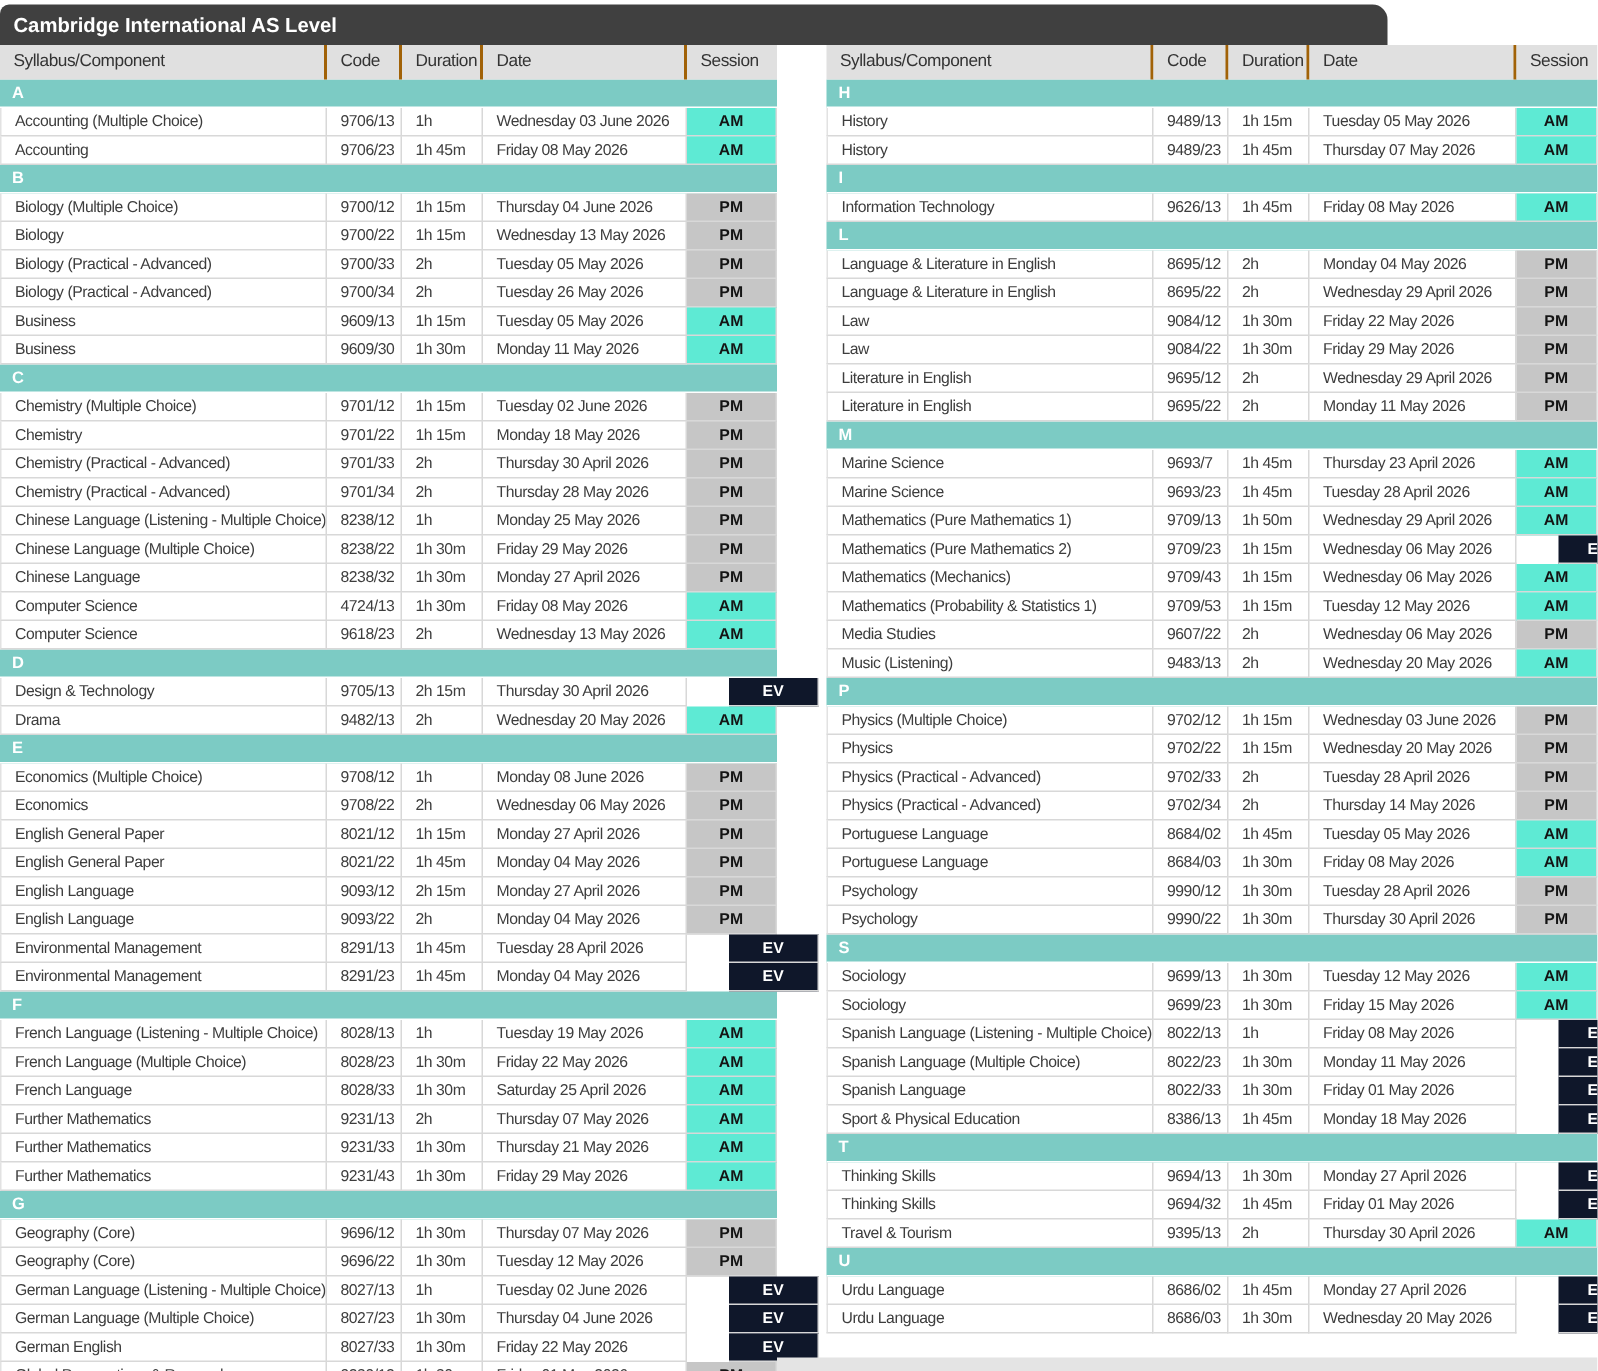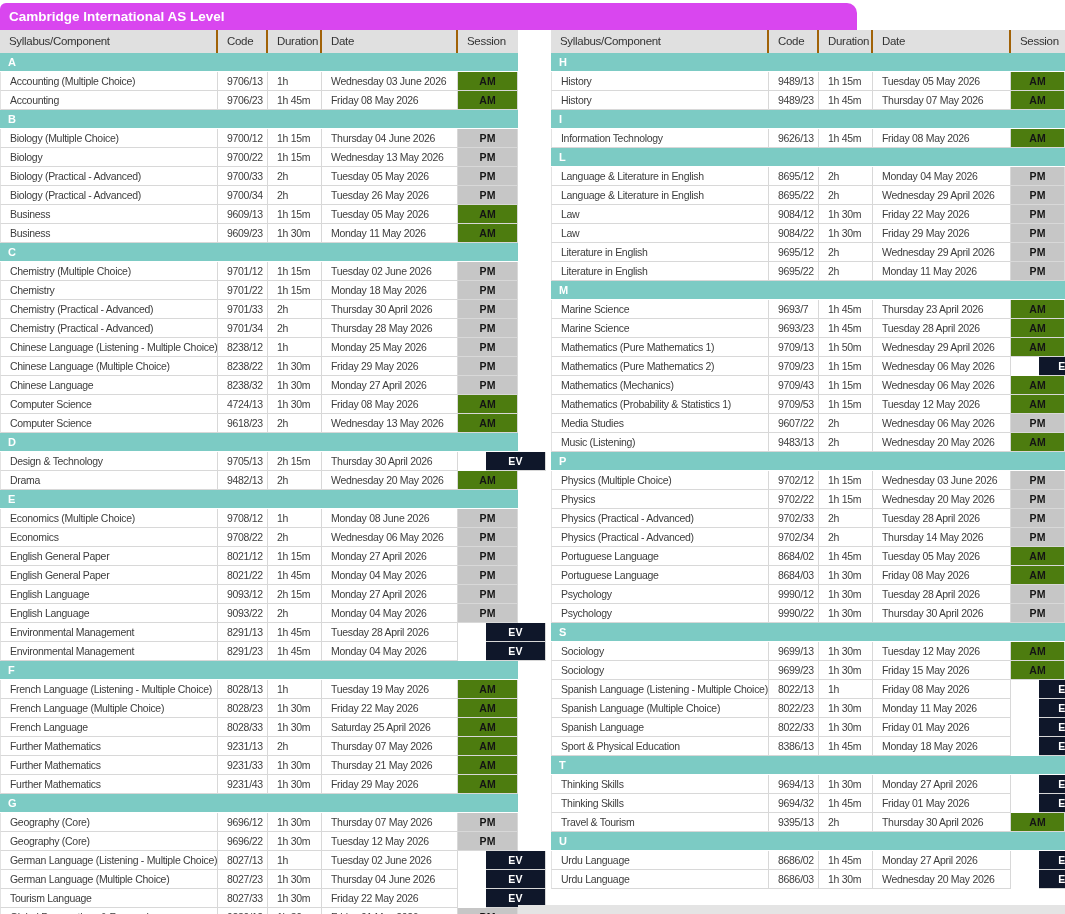--- a/index.html
+++ b/index.html
@@ -2,22 +2,22 @@
 <html><head>
 <meta charset="utf-8">
 <style>
   html,body{margin:0;padding:0;}
   body{
     width:1065px;height:914px;position:relative;overflow:hidden;
     background:#ffffff;
     font-family:"Liberation Sans", sans-serif;
   }
   .titlebar{
-    position:absolute;top:3px;left:0;width:857px;height:27px;
-    background:#d946ef;border-radius:6px 10px 0 0;
+    position:absolute;top:3px;left:0;width:925px;height:27px;
+    background:#404040;border-radius:6px 10px 0 0;
     color:#ffffff;font-weight:bold;font-size:13.5px;line-height:27px;
     padding-left:9px;box-sizing:border-box;
   }
   .tables{position:absolute;top:30px;left:0;display:flex;}
   .tbl{box-sizing:border-box;background:#ffffff;}
   .tbl-left{width:518px;margin-right:33px;}
   .tbl-right{width:514px;}
   .row{display:flex;box-sizing:border-box;}
   .header-row{height:23px;}
   .header-row .cell{
@@ -43,21 +43,21 @@
   .c0{width:218px;}
   .c1{width:50px;}
   .c2{width:54px;}
   .tbl-left  .c3{width:136px;}
   .tbl-left  .c4{width:60px;}
   .tbl-right .c3{width:138px;}
   .tbl-right .c4{width:54px;}
   .session{
     text-align:center;padding:0;font-weight:bold;font-size:10.5px;letter-spacing:0.2px;
   }
-  .s-AM{background:#4d7c0f;color:#141414;}
+  .s-AM{background:#5eead4;color:#141414;}
   .s-PM{background:#C6C6C6;color:#141414;}
   .s-EV{background:#0f172a;color:#ffffff;margin-left:28px;}
   .bottom-strip{
     position:absolute;left:518px;top:905px;width:547px;height:9px;background:#E4E4E4;
   }
 </style>
 </head>
 <body>
 
 <div class="titlebar">
@@ -119,21 +119,21 @@
       </div>
       <div class="row data-row">
         <div class="cell c0">Business</div>
         <div class="cell c1">9609/13</div>
         <div class="cell c2">1h 15m</div>
         <div class="cell c3">Tuesday 05 May 2026</div>
         <div class="cell c4 session s-AM">AM</div>
       </div>
       <div class="row data-row">
         <div class="cell c0">Business</div>
-        <div class="cell c1">9609/23</div>
+        <div class="cell c1">9609/30</div>
         <div class="cell c2">1h 30m</div>
         <div class="cell c3">Monday 11 May 2026</div>
         <div class="cell c4 session s-AM">AM</div>
       </div>
       <div class="section-row">C</div>
       <div class="row data-row">
         <div class="cell c0">Chemistry (Multiple Choice)</div>
         <div class="cell c1">9701/12</div>
         <div class="cell c2">1h 15m</div>
         <div class="cell c3">Tuesday 02 June 2026</div>
@@ -333,21 +333,21 @@
         <div class="cell c4 session s-EV">EV</div>
       </div>
       <div class="row data-row">
         <div class="cell c0">German Language (Multiple Choice)</div>
         <div class="cell c1">8027/23</div>
         <div class="cell c2">1h 30m</div>
         <div class="cell c3">Thursday 04 June 2026</div>
         <div class="cell c4 session s-EV">EV</div>
       </div>
       <div class="row data-row">
-        <div class="cell c0">Tourism Language</div>
+        <div class="cell c0">German English</div>
         <div class="cell c1">8027/33</div>
         <div class="cell c2">1h 30m</div>
         <div class="cell c3">Friday 22 May 2026</div>
         <div class="cell c4 session s-EV">EV</div>
       </div>
       <div class="row data-row">
         <div class="cell c0">Global Perspectives &amp; Research</div>
         <div class="cell c1">9239/12</div>
         <div class="cell c2">1h 30m</div>
         <div class="cell c3">Friday 01 May 2026</div>

